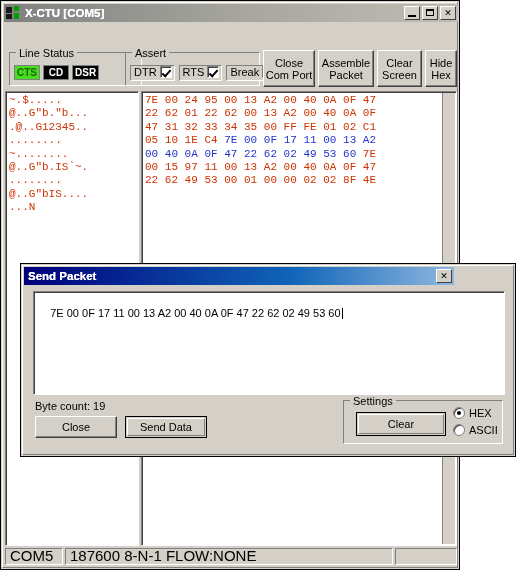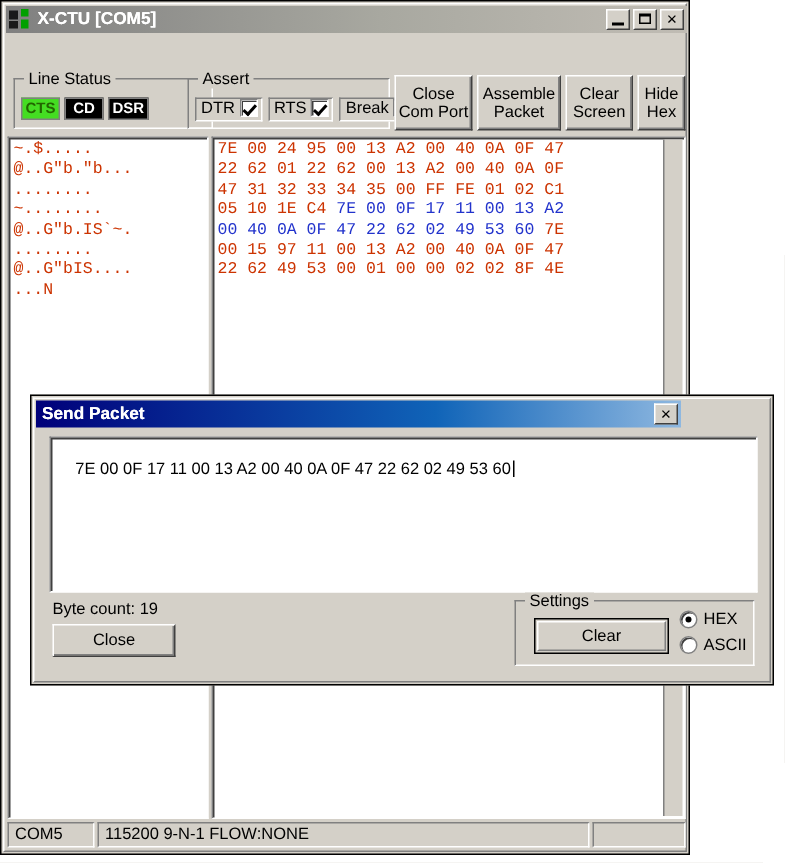--- a/index.html
+++ b/index.html
@@ -283,21 +283,21 @@
     width: 452px; height: 17px;
     display: flex;
     box-sizing: border-box;
   }
   .sb-cell {
     border-top: 1px solid #808080;
     border-left: 1px solid #808080;
     border-right: 1px solid #ffffff;
     border-bottom: 1px solid #ffffff;
     box-sizing: border-box;
-    font-size: 11px;
+    font-size: 15px;
     line-height: 14px;
     padding-left: 4px;
     color: #000;
     background: #d4d0c8;
     white-space: nowrap;
     overflow: hidden;
   }
   #sb-port { width: 58px; flex: 0 0 58px; }
   #sb-cfg  { flex: 1 1 auto; margin-left: 2px; }
   #sb-rx   { width: 110px; flex: 0 0 110px; margin-left: 2px; }
@@ -499,20 +499,21 @@
 Screen</div>
     <div class="tb-btn" id="btn-hide-hex">Hide
 Hex</div>
   </div>
 
   <div id="terminal-area">
     <div class="term-pane" id="ascii-pane">
       <div id="ascii-lines">
           <div class="term-line rx">~.$.....</div>
           <div class="term-line rx">@..G"b."b...</div>
+          <div class="term-line rx">.@..G12345..</div>
           <div class="term-line rx">........</div>
           <div class="term-line rx">~........</div>
           <div class="term-line rx">@..G"b.IS`~.</div>
           <div class="term-line rx">........</div>
           <div class="term-line rx">@..G"bIS....</div>
           <div class="term-line rx">...N</div>
         </div>
     </div>
     <div class="term-pane" id="hex-pane">
       <div id="hex-lines">
@@ -523,21 +524,21 @@
           <div class="term-line"><span class="tx">00 40 0A 0F 47 22 62 02 49 53 60 </span><span class="rx">7E</span></div>
           <div class="term-line"><span class="rx">00 15 97 11 00 13 A2 00 40 0A 0F 47</span></div>
           <div class="term-line"><span class="rx">22 62 49 53 00 01 00 00 02 02 8F 4E</span></div>
         </div>
       <div class="vscroll"></div>
     </div>
   </div>
 
   <div id="status-bar">
     <div class="sb-cell" id="sb-port">COM5</div>
-    <div class="sb-cell" id="sb-cfg">115200 9-N-1  FLOW:NONE</div>
+    <div class="sb-cell" id="sb-cfg">187600 8-N-1  FLOW:NONE</div>
     <div class="sb-cell" id="sb-last"></div>
   </div>
 </div>
 
 <div id="send-packet-dialog">
   <div class="dlg-bevel"></div>
 
   <div id="dlg-title-bar">
     <span class="title-text">Send Packet</span>
     <div class="title-btns">
@@ -545,20 +546,24 @@
     </div>
   </div>
 
   <div id="packet-input">
     <span placeholder="">7E 00 0F 17 11 00 13 A2 00 40 0A 0F 47 22 62 02 49 53 60</span><span class="caret"></span>
   </div>
 
   <div id="byte-count">Byte count: 19</div>
 
   <div class="dlg-btn" id="btn-dlg-close">Close</div>
+  <div class="dlg-btn" id="btn-send-data">
+    <span class="inner"></span>
+    <span>Send Data</span>
+  </div>
 
   <div class="groupbox" id="grp-display">
     <span class="gb-legend">Settings</span>
   </div>
   <div class="dlg-btn" id="btn-clear-dlg">
     <span class="inner"></span>
     <span>Clear</span>
   </div>
   <div class="radio-row" id="radio-hex">
     <span class="radio selected"></span>

